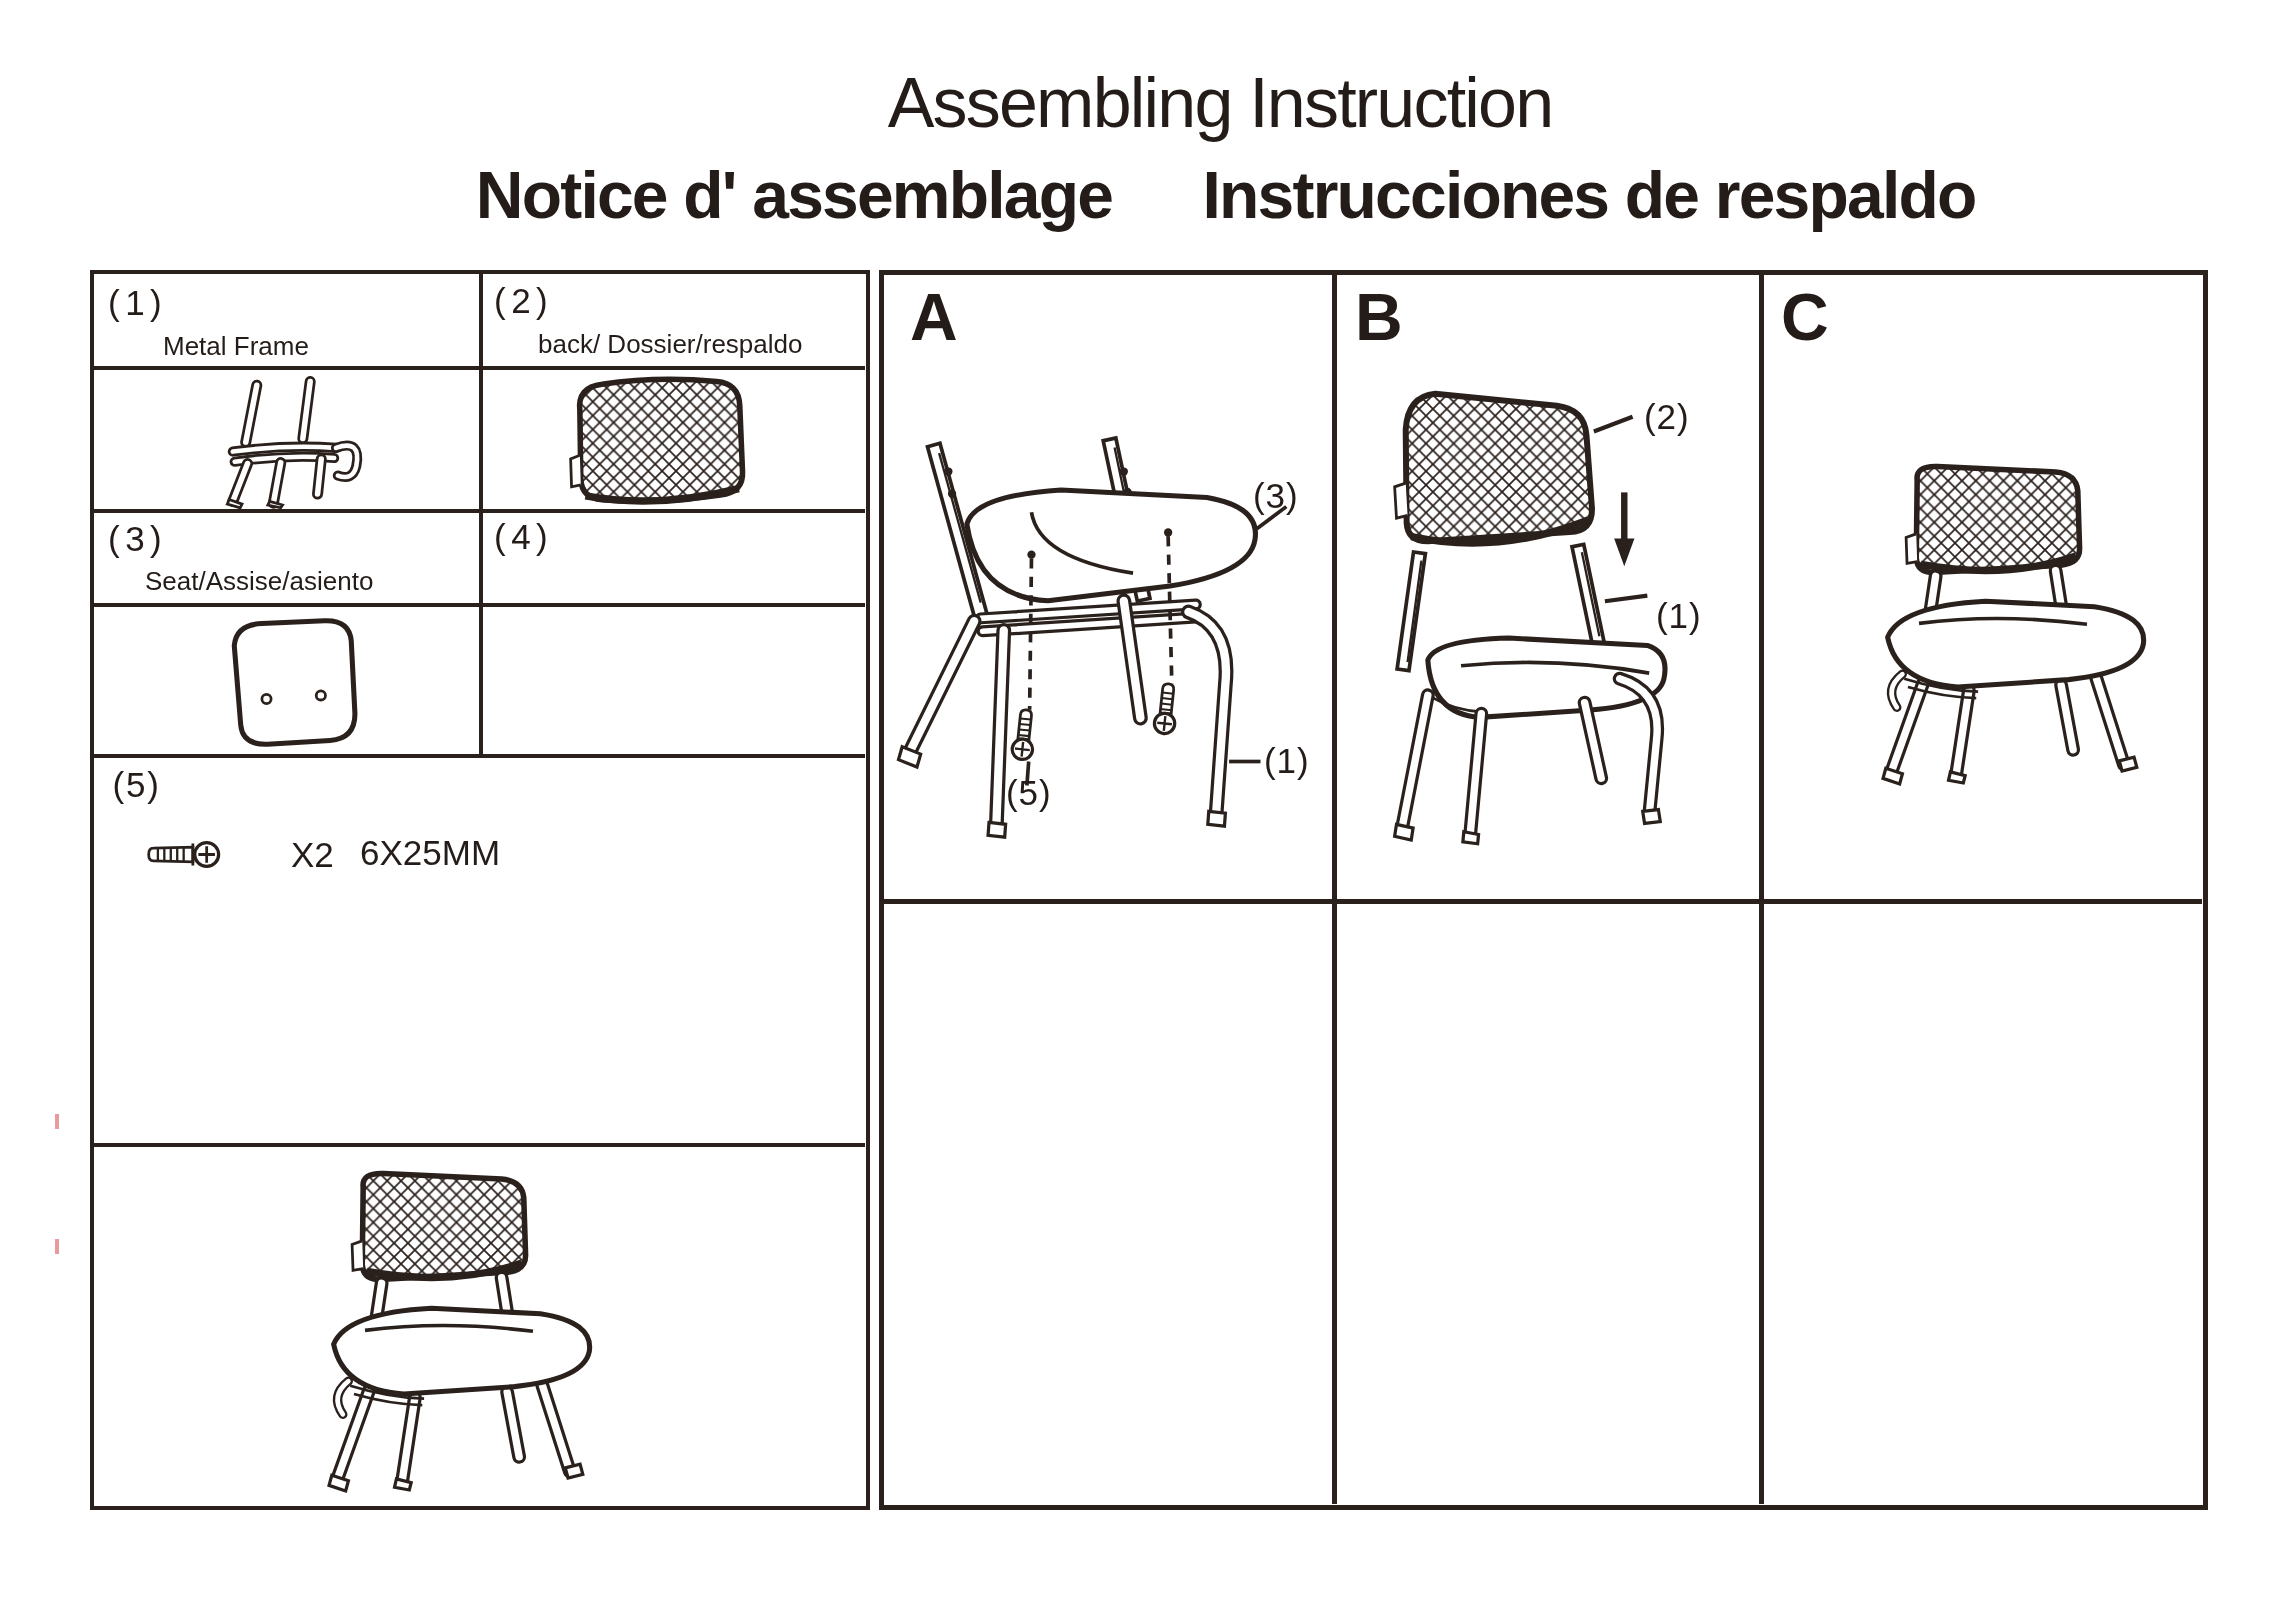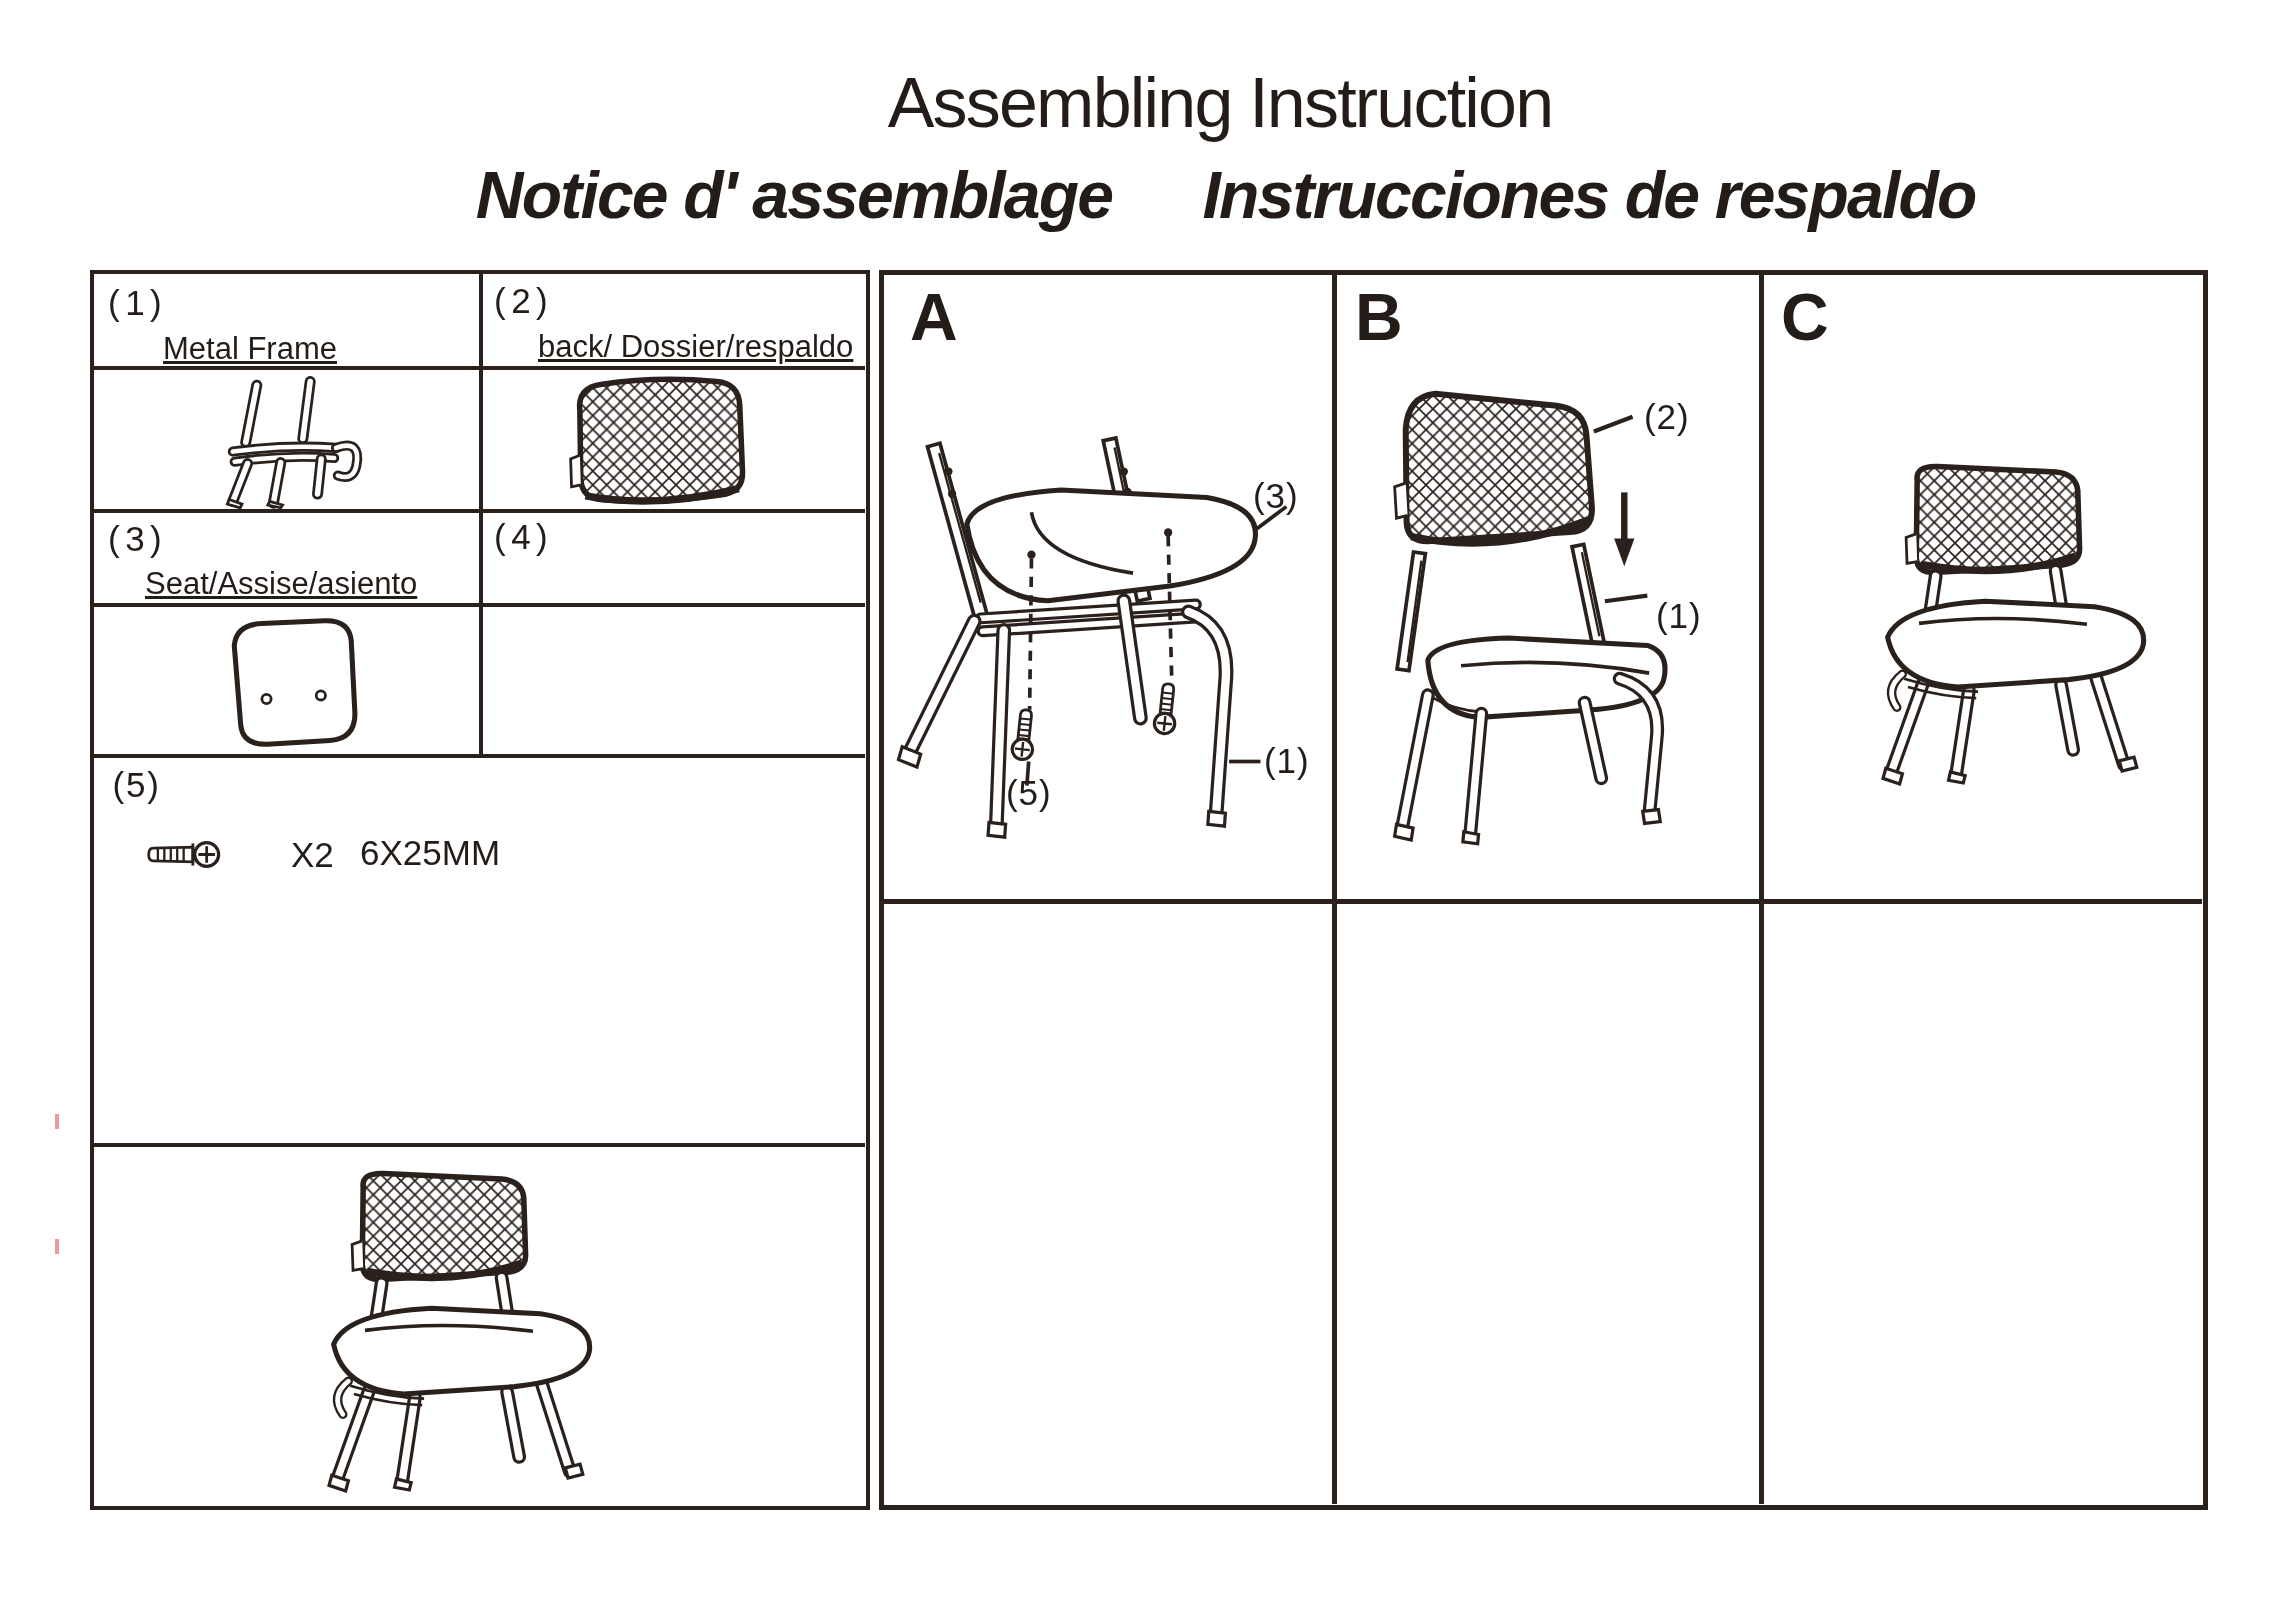--- a/index.html
+++ b/index.html
@@ -2,27 +2,27 @@
 <html style="font-size:14.8px"><head>
 <meta charset="utf-8">
 <style>
   html,body{margin:0;padding:0;background:#ffffff;}
   body{width:2289px;height:1613px;position:relative;overflow:hidden;
        font-family:"Liberation Sans", sans-serif;color:#241c18;}
   .abs{position:absolute;}
   .nowrap{white-space:nowrap;}
   
   .main-title{font-size:70px;font-weight:400;letter-spacing:-1.8px;transform:translateX(-50%);}
-  .sub-title{font-size:66px;font-weight:700;letter-spacing:-1.8px;transform:translateX(-50%);font-style:italic;}
+  .sub-title{font-size:66px;font-weight:700;letter-spacing:-1.8px;transform:translateX(-50%);}
   
   .frame{position:absolute;box-sizing:border-box;border:5.5px solid #2a211d;background:#fff;}
   .hline,.vline{position:absolute;background:#2a211d;}
   
   .pnum{font-size:35px;letter-spacing:5.5px;}
-  .pname{font-size:31px;text-decoration:underline;}
+  .pname{font-size:26px;}
   .qty{font-size:35px;}
   .step-letter{font-size:66px;font-weight:700;}
   .callout{font-size:35px;letter-spacing:0.9px;}
   svg{display:block;overflow:visible;}
   .artifact{position:absolute;background:#e99a9a;}
 </style>
 </head>
 <body>
 
 <div class="abs main-title nowrap" style="left:1220px;top:63px;">Assembling Instruction</div>

